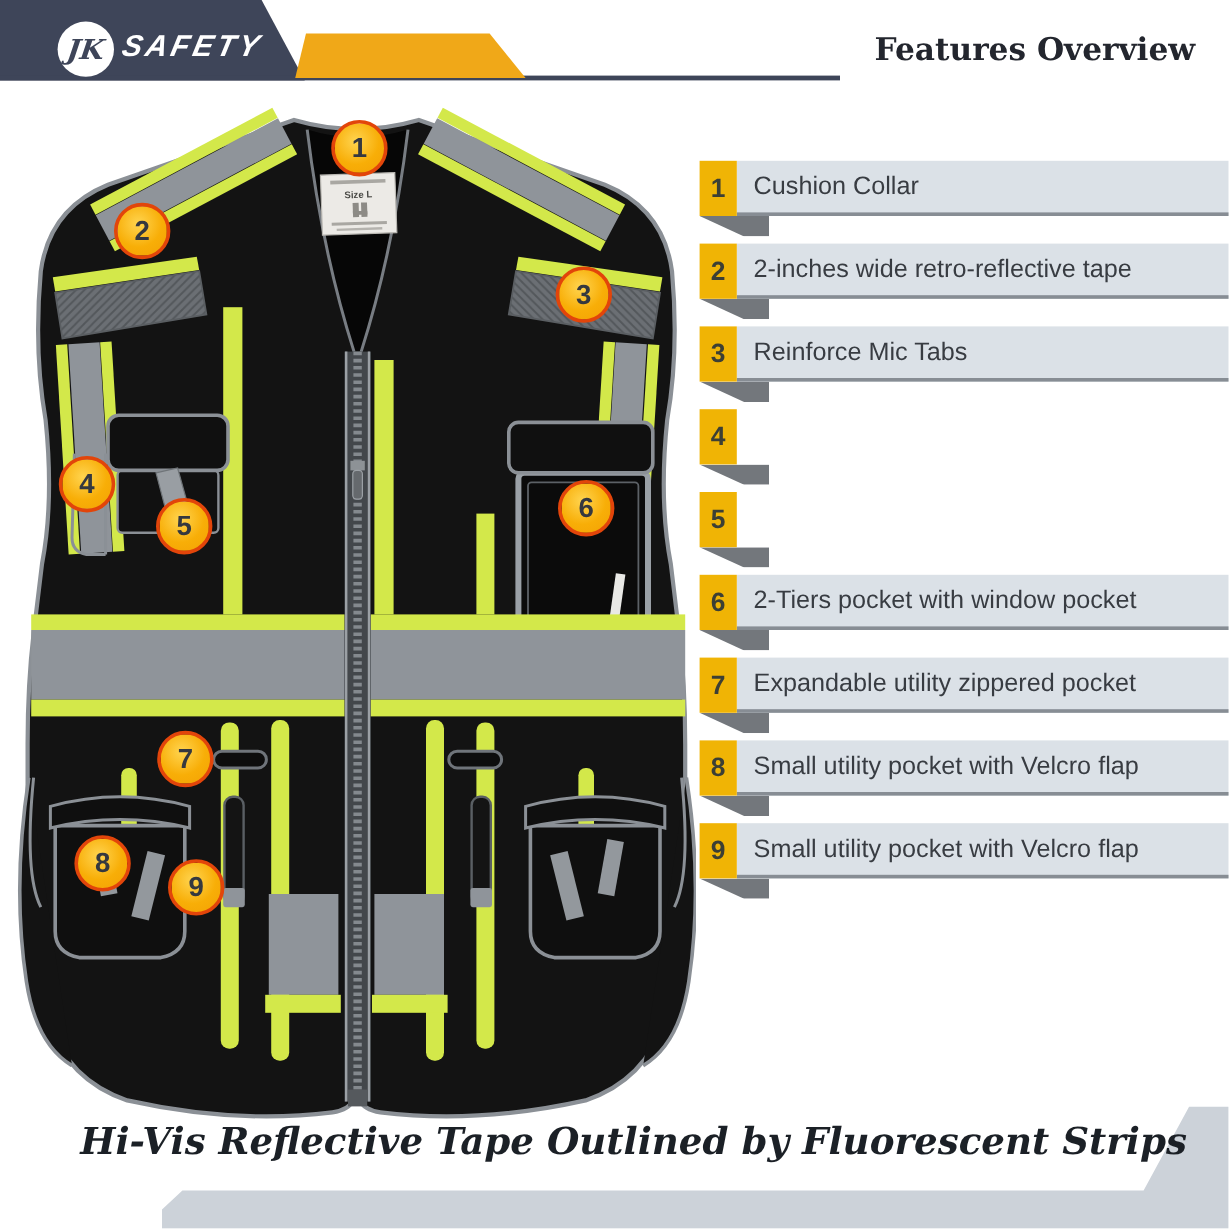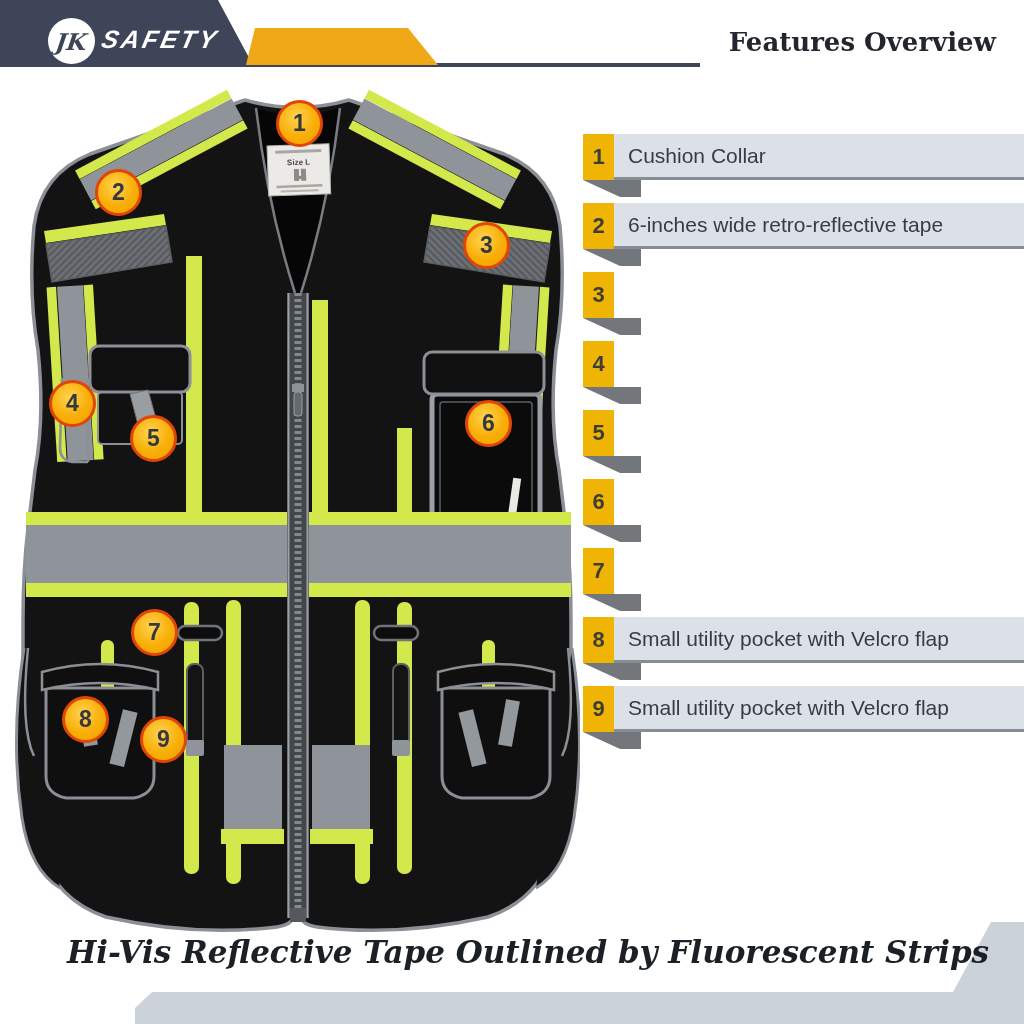--- a/index.html
+++ b/index.html
@@ -209,42 +209,51 @@
     <div class="feature-fold"></div>
     <div class="feature-badge">1</div>
     <div class="feature-bar">
       <span class="feature-label">Cushion Collar</span>
     </div>
   </div>
       <div class="feature-row" style="top: 203px;">
     <div class="feature-fold"></div>
     <div class="feature-badge">2</div>
     <div class="feature-bar">
-      <span class="feature-label">6-inches wide retro-reflective tape</span>
+      <span class="feature-label">2-inches wide retro-reflective tape</span>
     </div>
   </div>
       <div class="feature-row" style="top: 272px;">
     <div class="feature-fold"></div>
     <div class="feature-badge">3</div>
+    <div class="feature-bar">
+      <span class="feature-label">Reinforce Mic Tabs</span>
+    </div>
   </div>
       <div class="feature-row" style="top: 341px;">
     <div class="feature-fold"></div>
     <div class="feature-badge">4</div>
   </div>
       <div class="feature-row" style="top: 410px;">
     <div class="feature-fold"></div>
     <div class="feature-badge">5</div>
   </div>
       <div class="feature-row" style="top: 479px;">
     <div class="feature-fold"></div>
     <div class="feature-badge">6</div>
+    <div class="feature-bar">
+      <span class="feature-label">2-Tiers pocket with window pocket</span>
+    </div>
   </div>
       <div class="feature-row" style="top: 548px;">
     <div class="feature-fold"></div>
     <div class="feature-badge">7</div>
+    <div class="feature-bar">
+      <span class="feature-label">Expandable utility zippered pocket</span>
+    </div>
   </div>
       <div class="feature-row" style="top: 617px;">
     <div class="feature-fold"></div>
     <div class="feature-badge">8</div>
     <div class="feature-bar">
       <span class="feature-label">Small utility pocket with Velcro flap</span>
     </div>
   </div>
       <div class="feature-row" style="top: 686px;">
     <div class="feature-fold"></div>

